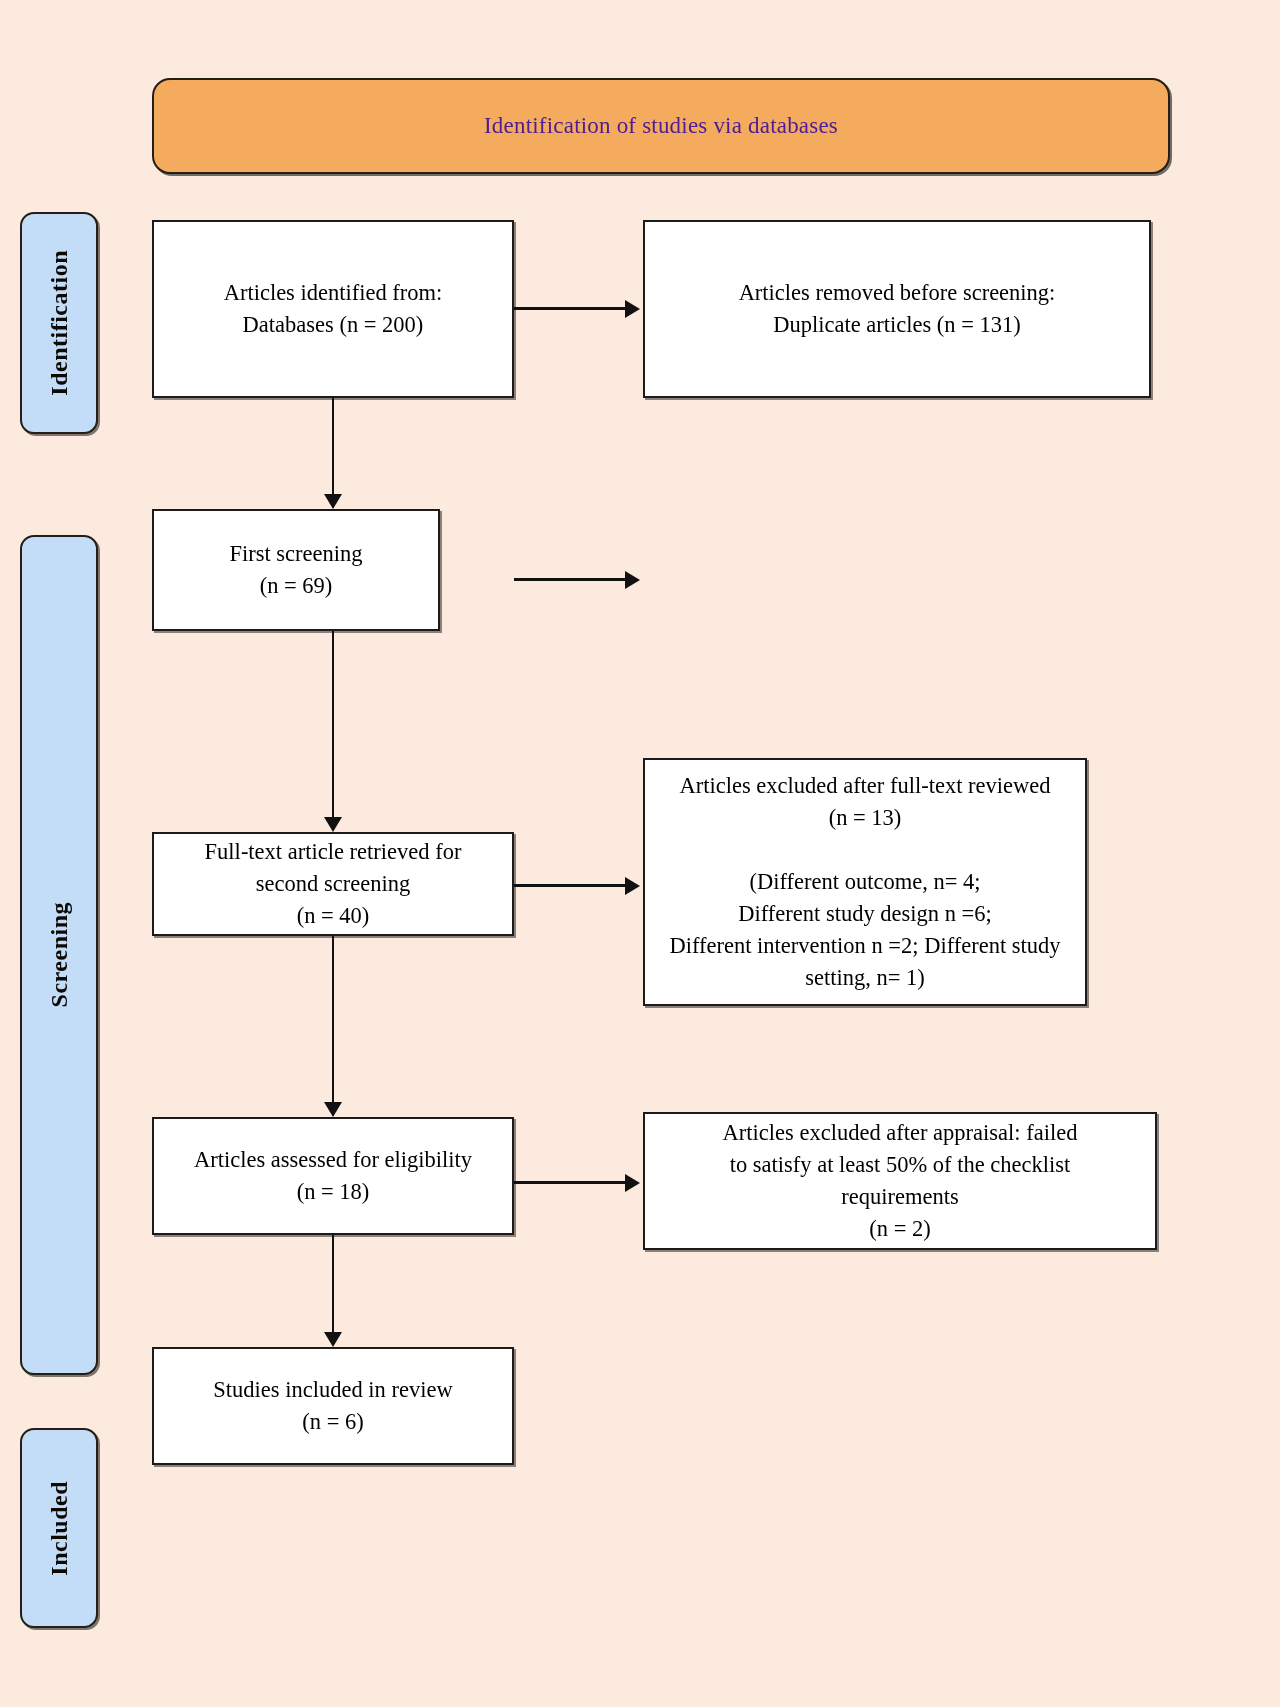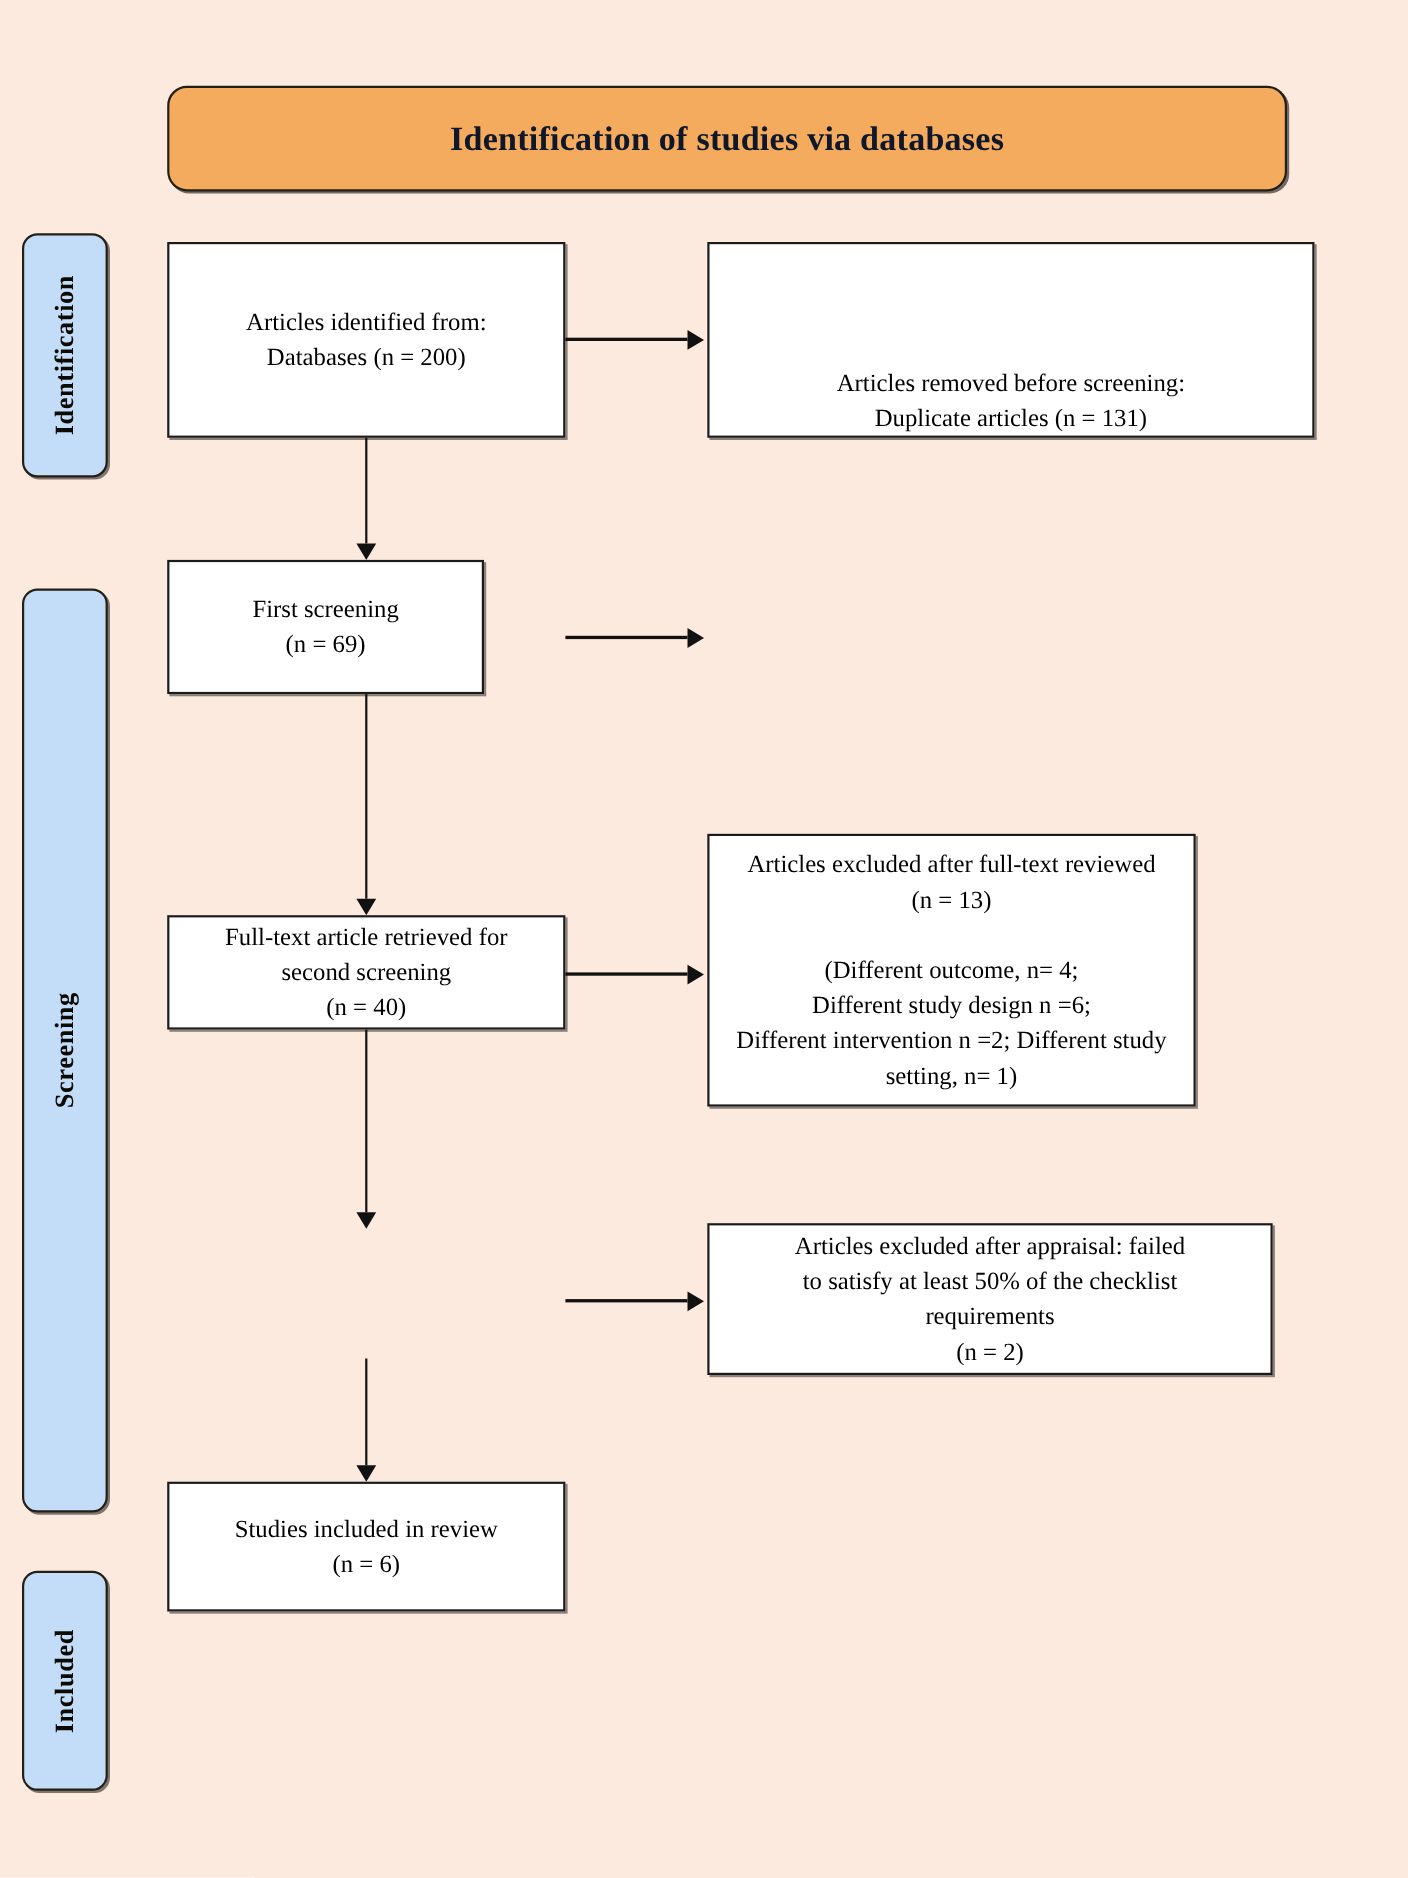--- a/index.html
+++ b/index.html
@@ -35,23 +35,23 @@
     background: #f5ab5e;
     border: 2.5px solid #231f16;
     border-radius: 18px;
     box-sizing: border-box;
     display: flex;
     align-items: center;
     justify-content: center;
     box-shadow: 2px 2px 0 rgba(0,0,0,0.55);
   }
   .banner-title {
-    font-weight: bold;
-    font-size: 31px;
-    color: #0f172a;
+    font-weight: normal;
+    font-size: 23px;
+    color: #4c1d95;
     letter-spacing: .2px;
     text-align: center;
   }
 
   
   .stage-label {
     position: absolute;
     background: #c3dcf7;
     border: 2.5px solid #231f16;
     border-radius: 14px;
@@ -95,21 +95,21 @@
   }
 
   
   #node-identified   { left: 152px; top: 220px;  width: 362px; height: 178px; }
   #node-first-screen { left: 152px; top: 509px;  width: 288px; height: 122px; }
   #node-fulltext     { left: 152px; top: 832px;  width: 362px; height: 104px; }
   #node-eligibility  { left: 152px; top: 1117px; width: 362px; height: 118px; }
   #node-included     { left: 152px; top: 1347px; width: 362px; height: 118px; }
 
   
-  #node-removed      { left: 643px; top: 220px;  width: 552px; height: 178px; align-items: flex-end; }
+  #node-removed      { left: 643px; top: 220px;  width: 508px; height: 178px; }
   #node-excl-screen  { left: 643px; top: 503px;  width: 508px; height: 134px; }
   #node-excl-full    { left: 643px; top: 758px;  width: 444px; height: 248px; }
   #node-excl-apprais { left: 643px; top: 1112px; width: 514px; height: 138px; align-items: center; }
 
   
   .conn { position: absolute; background: #111111; }
   .vline { width: 2.5px; }
   .hline { height: 2.5px; }
   .arrow-down {
     position: absolute;
@@ -184,20 +184,24 @@
 Different study design n =6;
 Different intervention n =2; Different study
 setting, n= 1)</div>
     </div>
     <div class="conn hline" style="left:514px; top:884px; width:111px;"></div>
     <div class="arrow-right" style="left:625px; top:876.5px;"></div>
 
     <div class="conn vline" style="left:331.5px; top:936px; height:166px;"></div>
     <div class="arrow-down" style="left:324px; top:1102px;"></div>
 
+    <div class="node" id="node-eligibility">
+      <div class="txt">Articles assessed for eligibility
+(n = 18)</div>
+    </div>
     <div class="node" id="node-excl-apprais">
       <div class="txt">Articles excluded after appraisal: failed
 to satisfy at least 50% of the checklist
 requirements
 (n = 2)</div>
     </div>
     <div class="conn hline" style="left:514px; top:1181px; width:111px;"></div>
     <div class="arrow-right" style="left:625px; top:1173.5px;"></div>
 
     <div class="conn vline" style="left:331.5px; top:1235px; height:97px;"></div>

